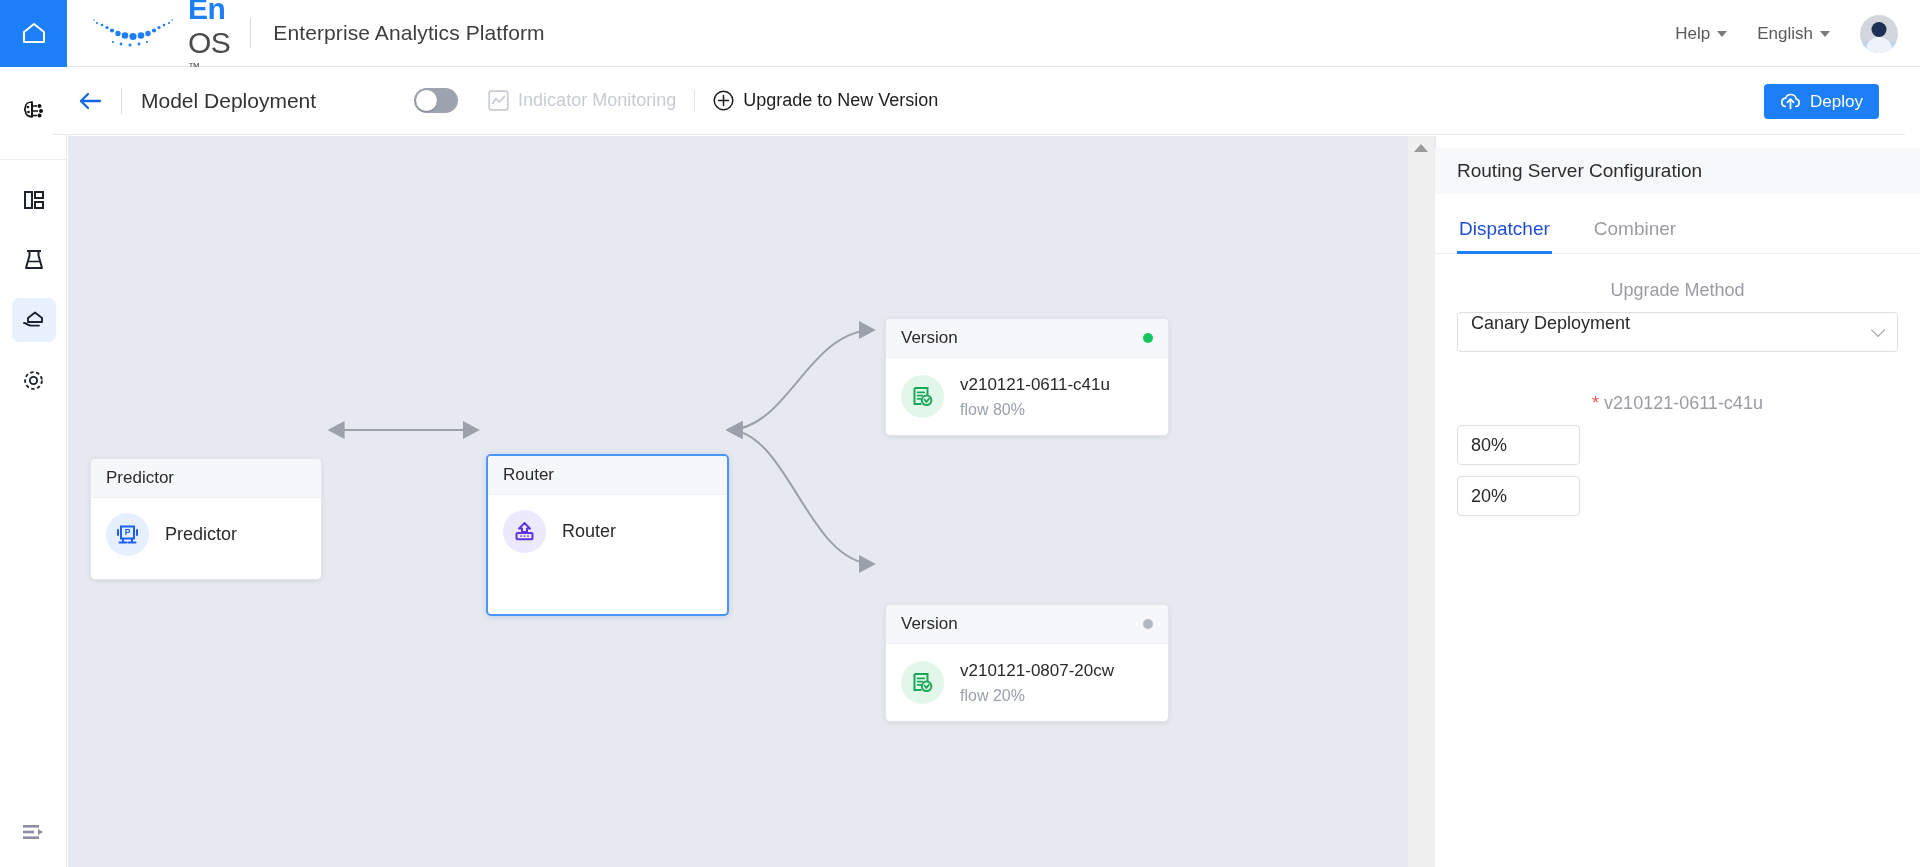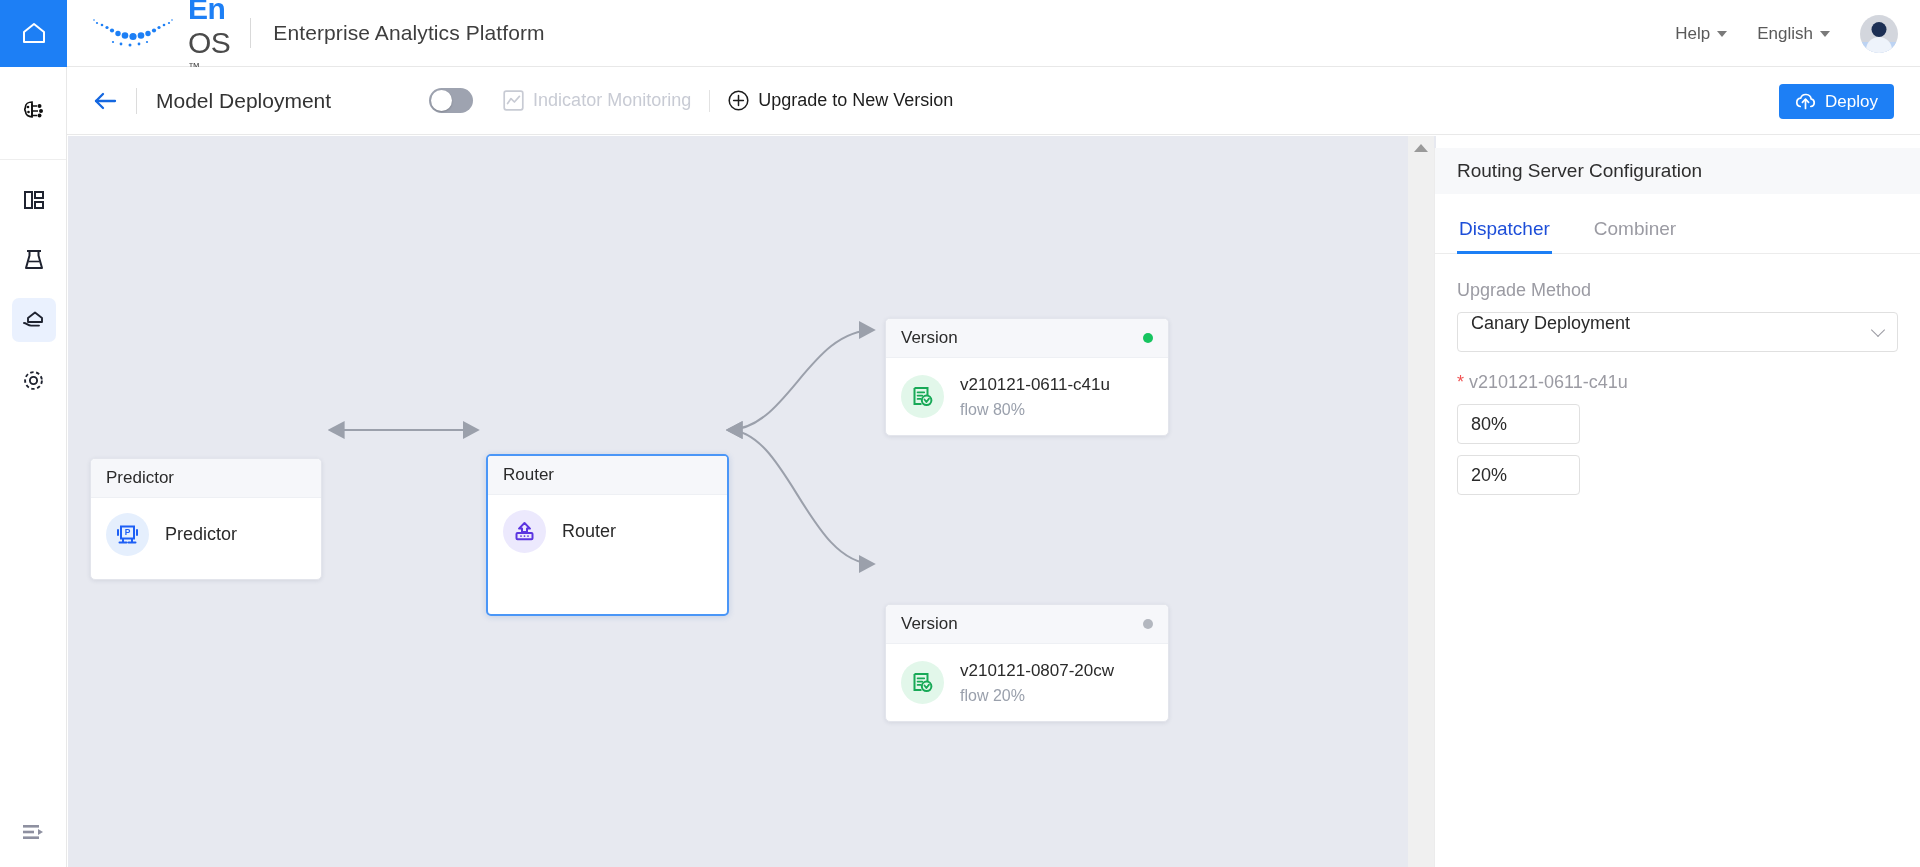--- a/index.html
+++ b/index.html
@@ -73,21 +73,21 @@
   }
   .rail-item.active .box { background: #eaf1fe; }
   .rail-group { padding-top: 10px; }
   .rail-bottom {
     position: absolute; left: 0; bottom: 0; width: 67px; height: 70px;
     display: flex; align-items: center; justify-content: center;
   }
 
   
   .subbar {
-    position: absolute; left: 67px; top: 67px; width: 1853px; height: 68px;
+    position: absolute; left: 52px; top: 67px; width: 1853px; height: 68px;
     background: #ffffff; border-bottom: 1px solid #e9e9e9;
     display: flex; align-items: center;
   }
   .back-arrow { margin-left: 26px; cursor: pointer; display: flex; }
   .sub-div { width: 1px; height: 26px; background: #dcdcdc; margin: 0 19px; }
   .sub-title { font-size: 21px; color: #333333; }
   .toggle {
     margin-left: 98px; width: 44px; height: 25px; border-radius: 13px;
     background: #9ea3b0; position: relative; cursor: pointer; flex: 0 0 44px;
   }
@@ -170,22 +170,22 @@
   .tab {
     font-size: 19px; padding: 10px 2px 13px; cursor: pointer;
     color: #9b9ba3; position: relative;
   }
   .tab.active { color: #1d4ed8; }
   .tab.active::after {
     content: ""; position: absolute; left: 0; right: 0; bottom: -1px;
     height: 3px; background: #1d7ff5;
   }
   .field { padding: 0 22px; }
-  .f-label { font-size: 18px; color: #9b9ba3; margin-top: 26px; }
-  .f-label.req { color: #9b9ba3; margin-top: 20px; }
+  .f-label { font-size: 18px; color: #9b9ba3; margin-top: 26px; text-align: center; }
+  .f-label.req { color: #9b9ba3; margin-top: 41px; }
   .f-label .star { color: #f05252; margin-right: 5px; }
   .select {
     margin-top: 11px; height: 40px; border: 1px solid #e0e0e0; border-radius: 4px;
     display: flex; padding: 0 13px; position: relative;
     cursor: pointer;
   }
   .select .v { font-size: 18px; color: #2a2a2a; }
   .select .chev {
     position: absolute; right: 14px; top: 50%;
     width: 10px; height: 10px; border-right: 1.6px solid #9a9aa2;

